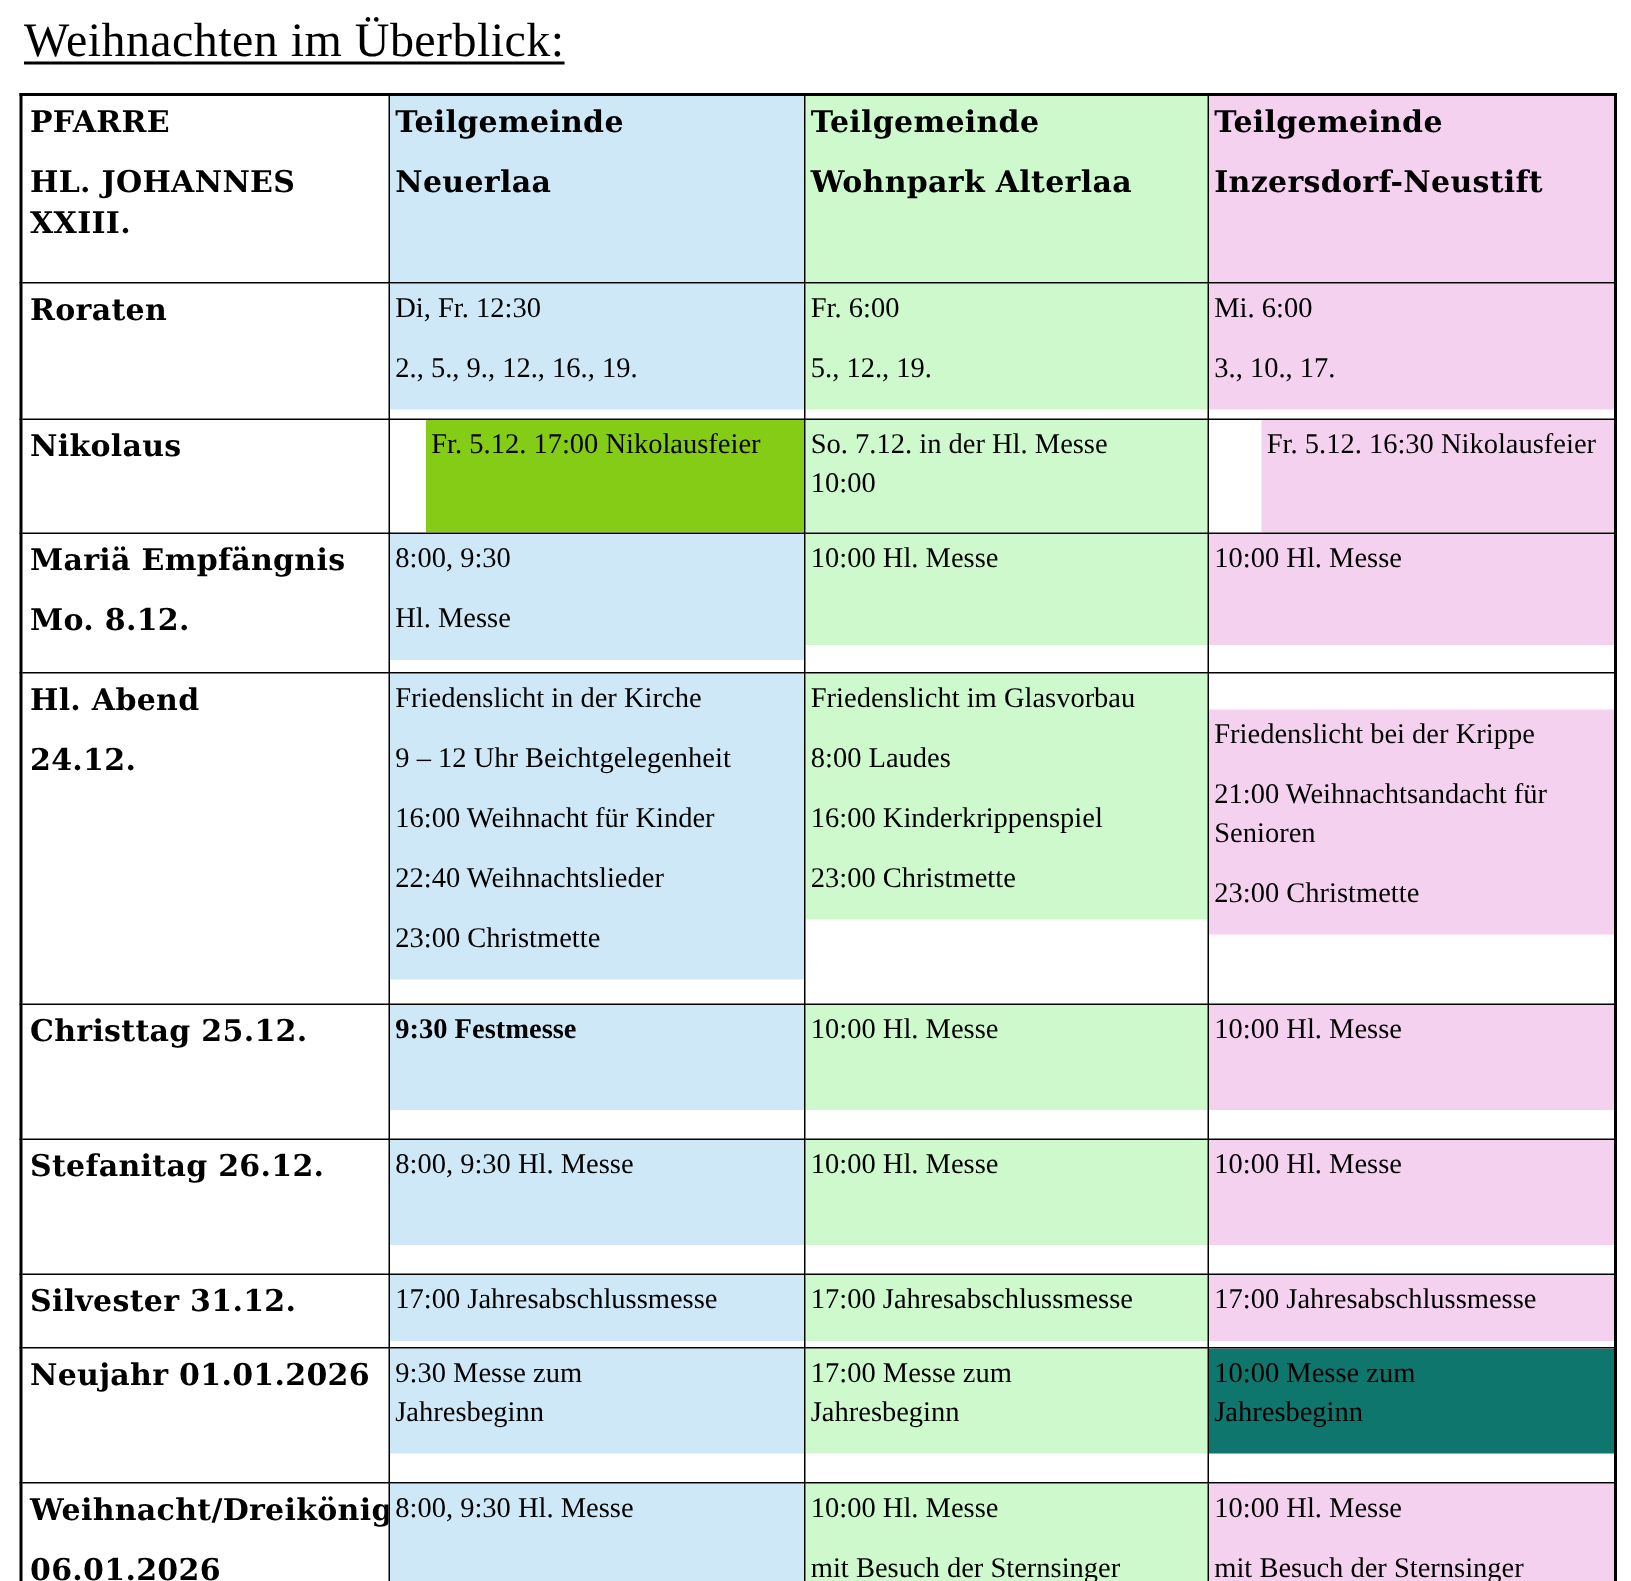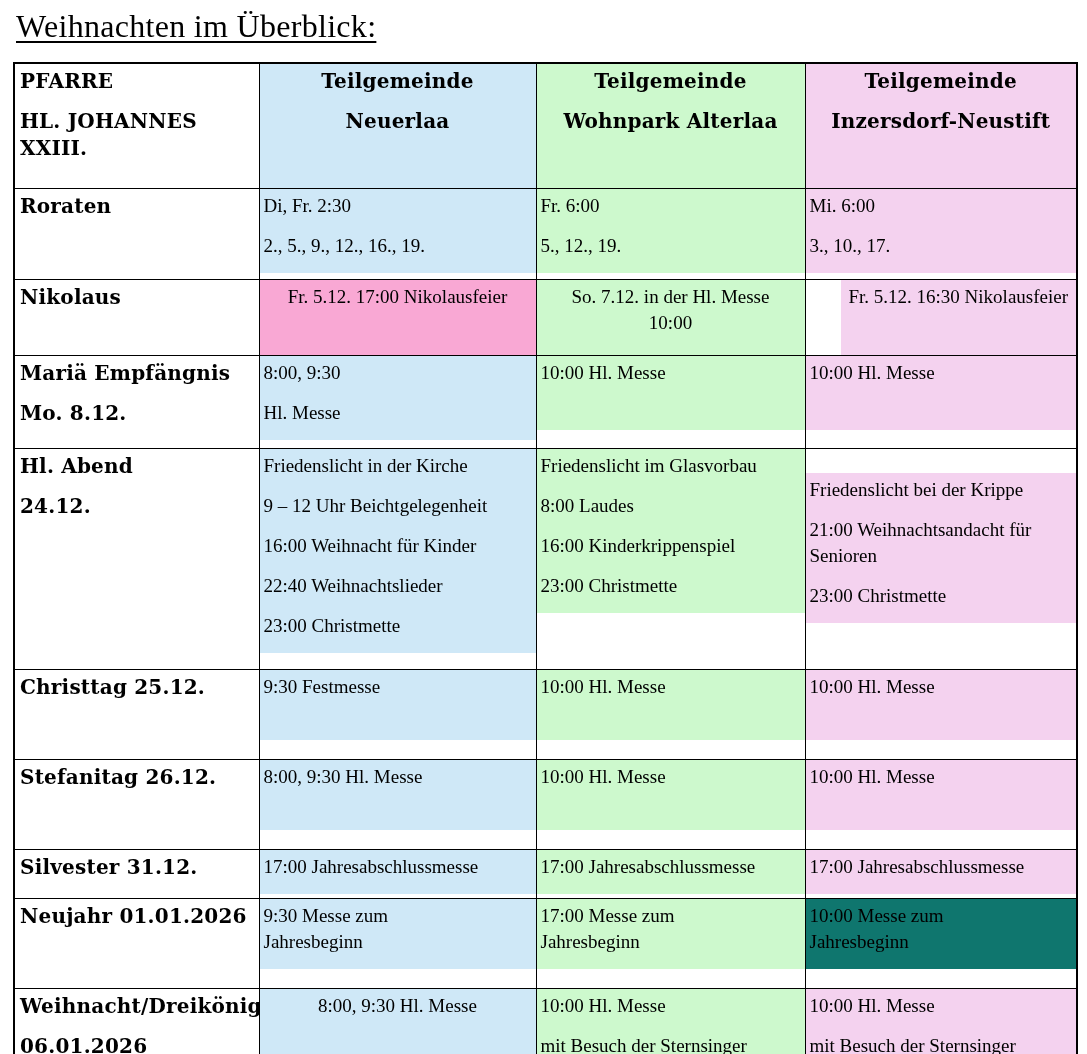--- a/index.html
+++ b/index.html
@@ -19,21 +19,21 @@
     border-collapse:collapse;table-layout:fixed;
     margin:15px 0 0 13px;width:1063px;
     border:2.5px solid #000;
   }
   td{
     border:1.5px solid #000;
     vertical-align:top;padding:0;background:#fff;overflow:hidden;
   }
   td.label-cell{padding:4px 4px 0 5px;}
   .shade{box-sizing:border-box;padding:4px 4px 0 4px;}
-  .shade.fill{height:100%;text-align:center;}
+  .shade.fill{height:100%;}
   p.cellp{
     margin:0;padding-bottom:14px;
     font-size:19px;line-height:26px;
     white-space:pre-line;
   }
   .label-cell p.cellp, .hr0 p.cellp{
     font-family:"DejaVu Serif",serif;font-weight:bold;
     font-size:20px;line-height:27px;letter-spacing:0.2px;
     padding-bottom:13px;
   }
@@ -90,21 +90,21 @@
             <p class="cellp">Inzersdorf-Neustift</p>
           </div>
         </td>
       </tr>
       <tr class="hr1">
         <td class="label-cell">
           <p class="cellp">Roraten</p>
         </td>
         <td>
           <div class="shade" style="background: rgb(207, 232, 247);">
-            <p class="cellp">Di, Fr. 2:30</p>
+            <p class="cellp">Di, Fr. 12:30</p>
             <p class="cellp">2., 5., 9., 12., 16., 19.</p>
           </div>
         </td>
         <td>
           <div class="shade" style="background: rgb(205, 249, 205);">
             <p class="cellp">Fr. 6:00</p>
             <p class="cellp">5., 12., 19.</p>
           </div>
         </td>
         <td>
@@ -112,21 +112,21 @@
             <p class="cellp">Mi. 6:00</p>
             <p class="cellp">3., 10., 17.</p>
           </div>
         </td>
       </tr>
       <tr class="hr2">
         <td class="label-cell">
           <p class="cellp">Nikolaus</p>
         </td>
         <td>
-          <div class="shade fill" style="background: #f9a8d4;">
+          <div class="shade fill" style="background: #84cc16; margin-left: 24px;">
             <p class="cellp">Fr. 5.12. 17:00 Nikolausfeier</p>
           </div>
         </td>
         <td>
           <div class="shade fill" style="background: rgb(205, 249, 205);">
             <p class="cellp">So. 7.12. in der Hl. Messe
 10:00</p>
           </div>
         </td>
         <td>
@@ -186,21 +186,21 @@
 Senioren</p>
             <p class="cellp">23:00 Christmette</p>
           </div>
         </td>
       </tr>
       <tr class="hr5">
         <td class="label-cell">
           <p class="cellp">Christtag 25.12.</p>
         </td>
         <td>
-          <div class="shade" style="background: rgb(207, 232, 247);">
+          <div class="shade" style="background: rgb(207, 232, 247); font-weight: bold;">
             <p class="cellp">9:30 Festmesse</p>
           </div>
         </td>
         <td>
           <div class="shade" style="background: rgb(205, 249, 205);">
             <p class="cellp">10:00 Hl. Messe</p>
           </div>
         </td>
         <td>
           <div class="shade" style="background: rgb(244, 210, 239);">

